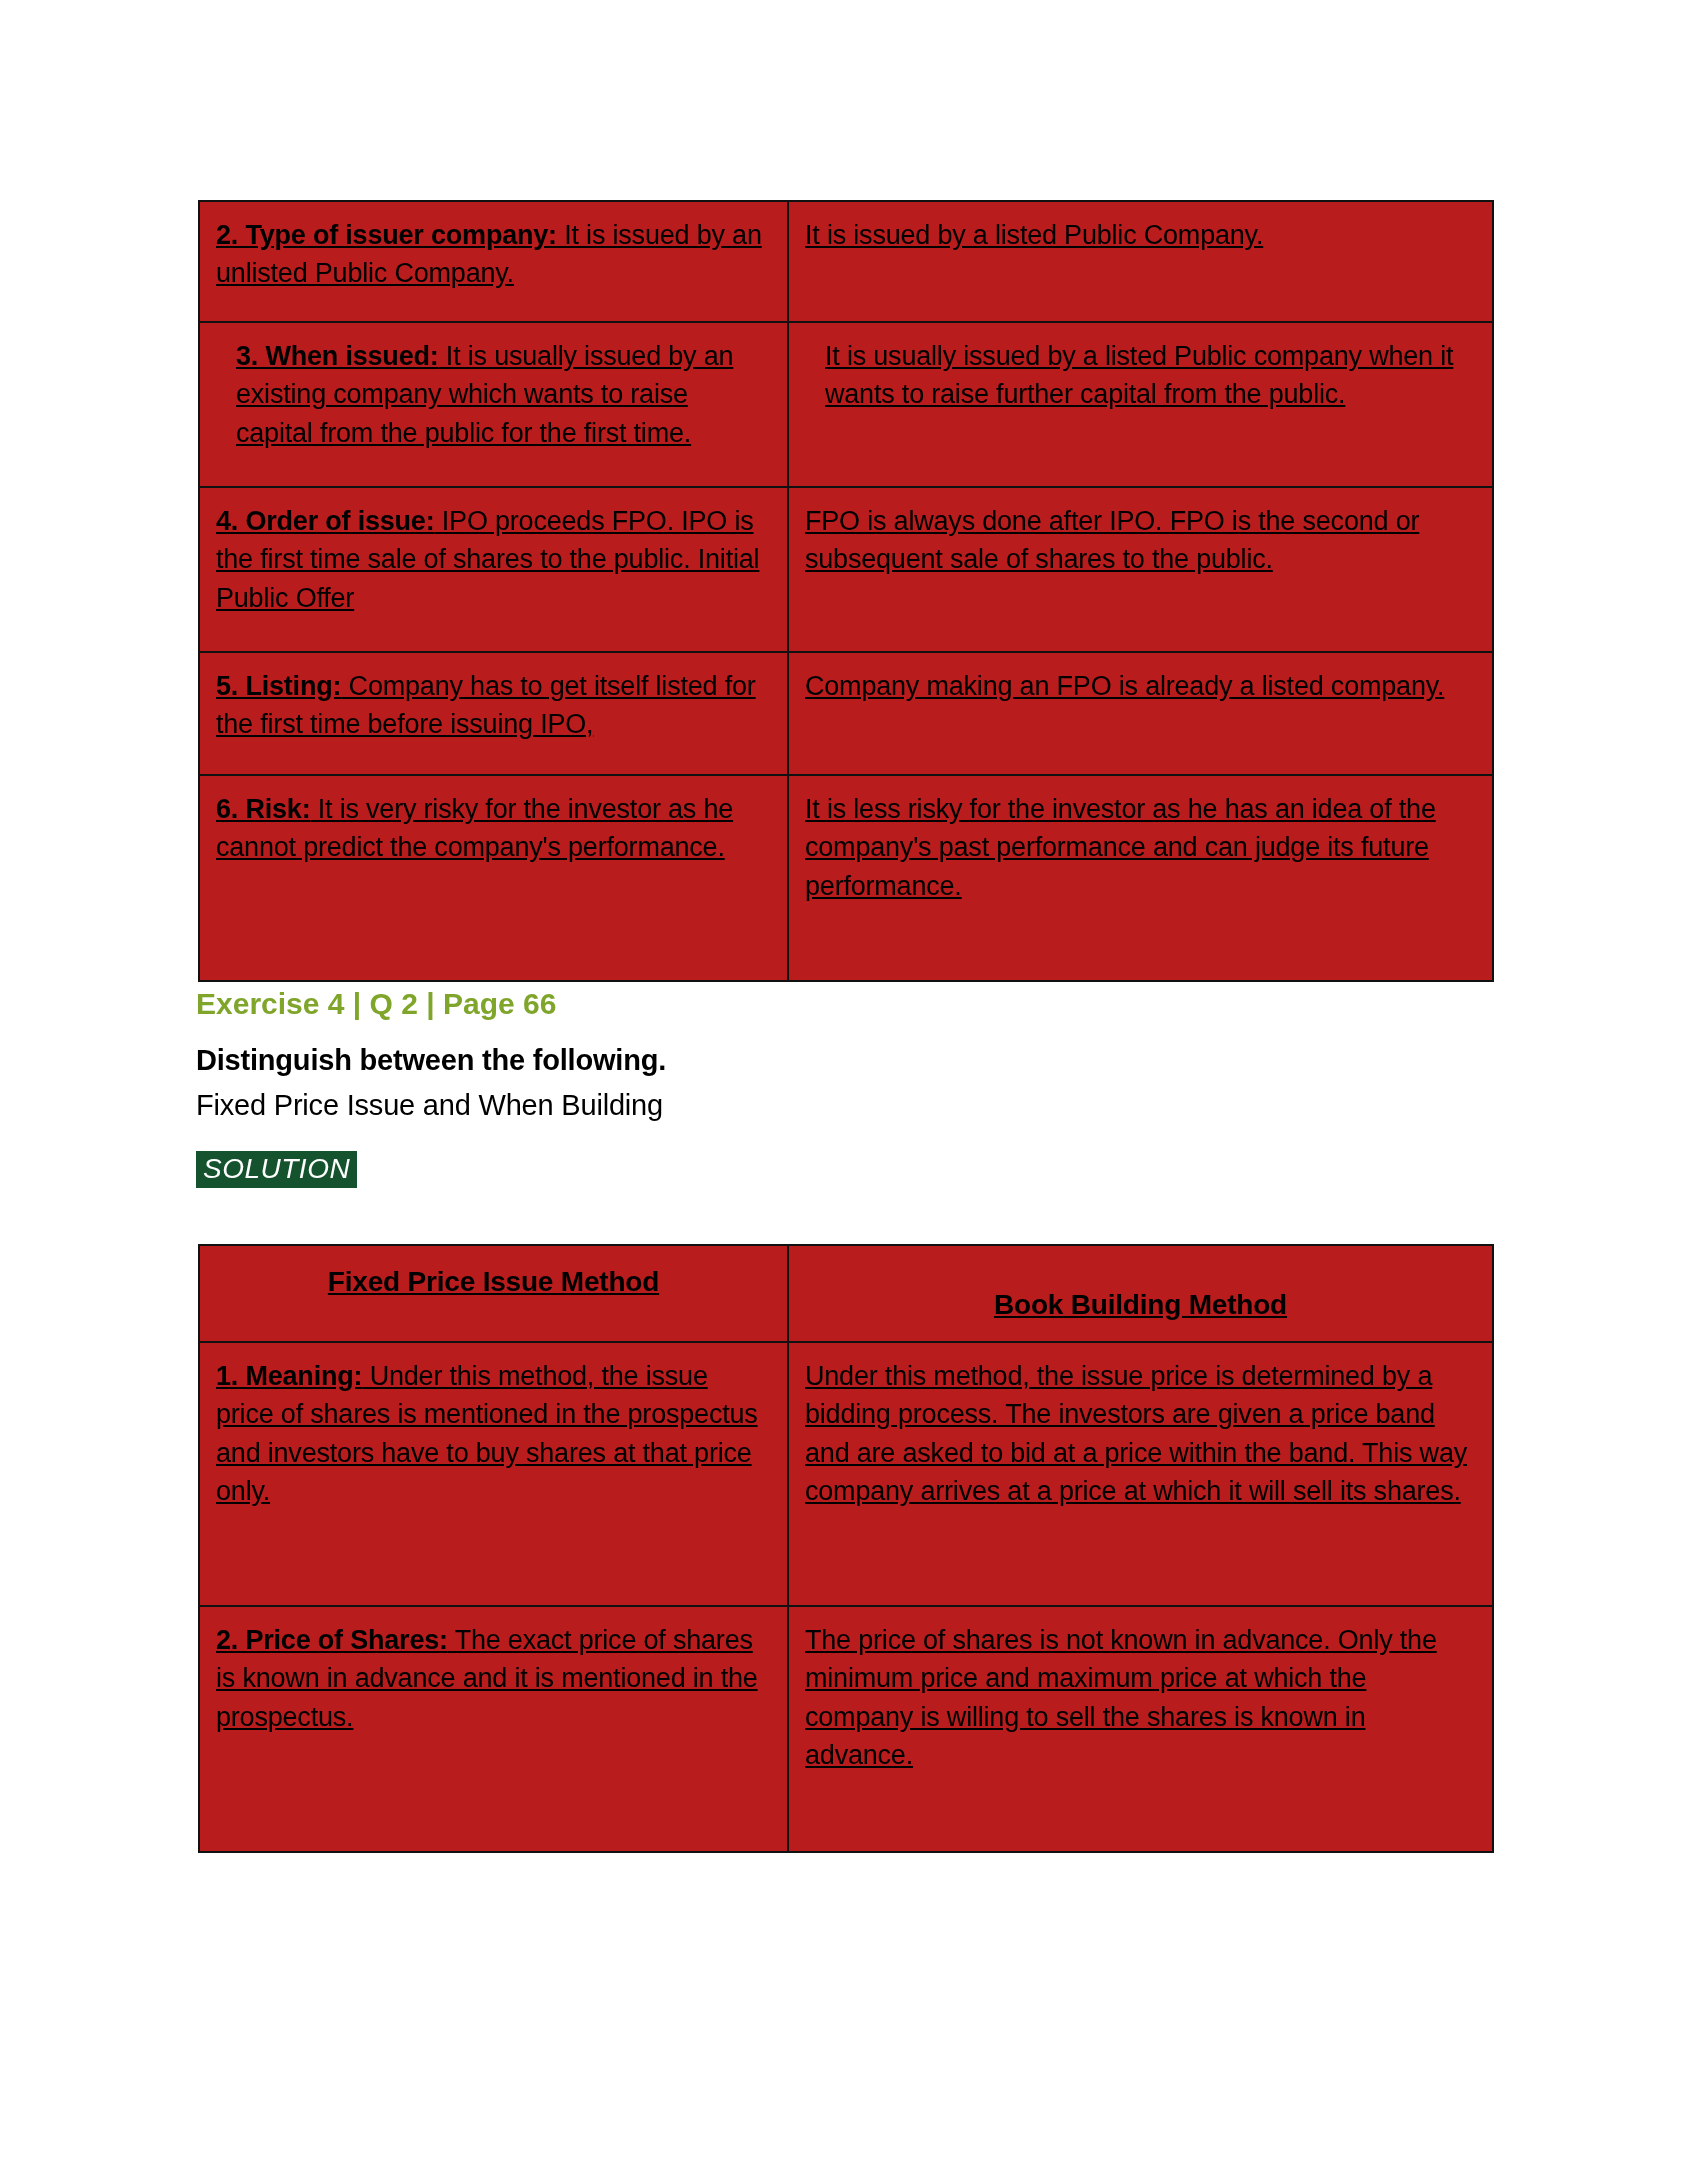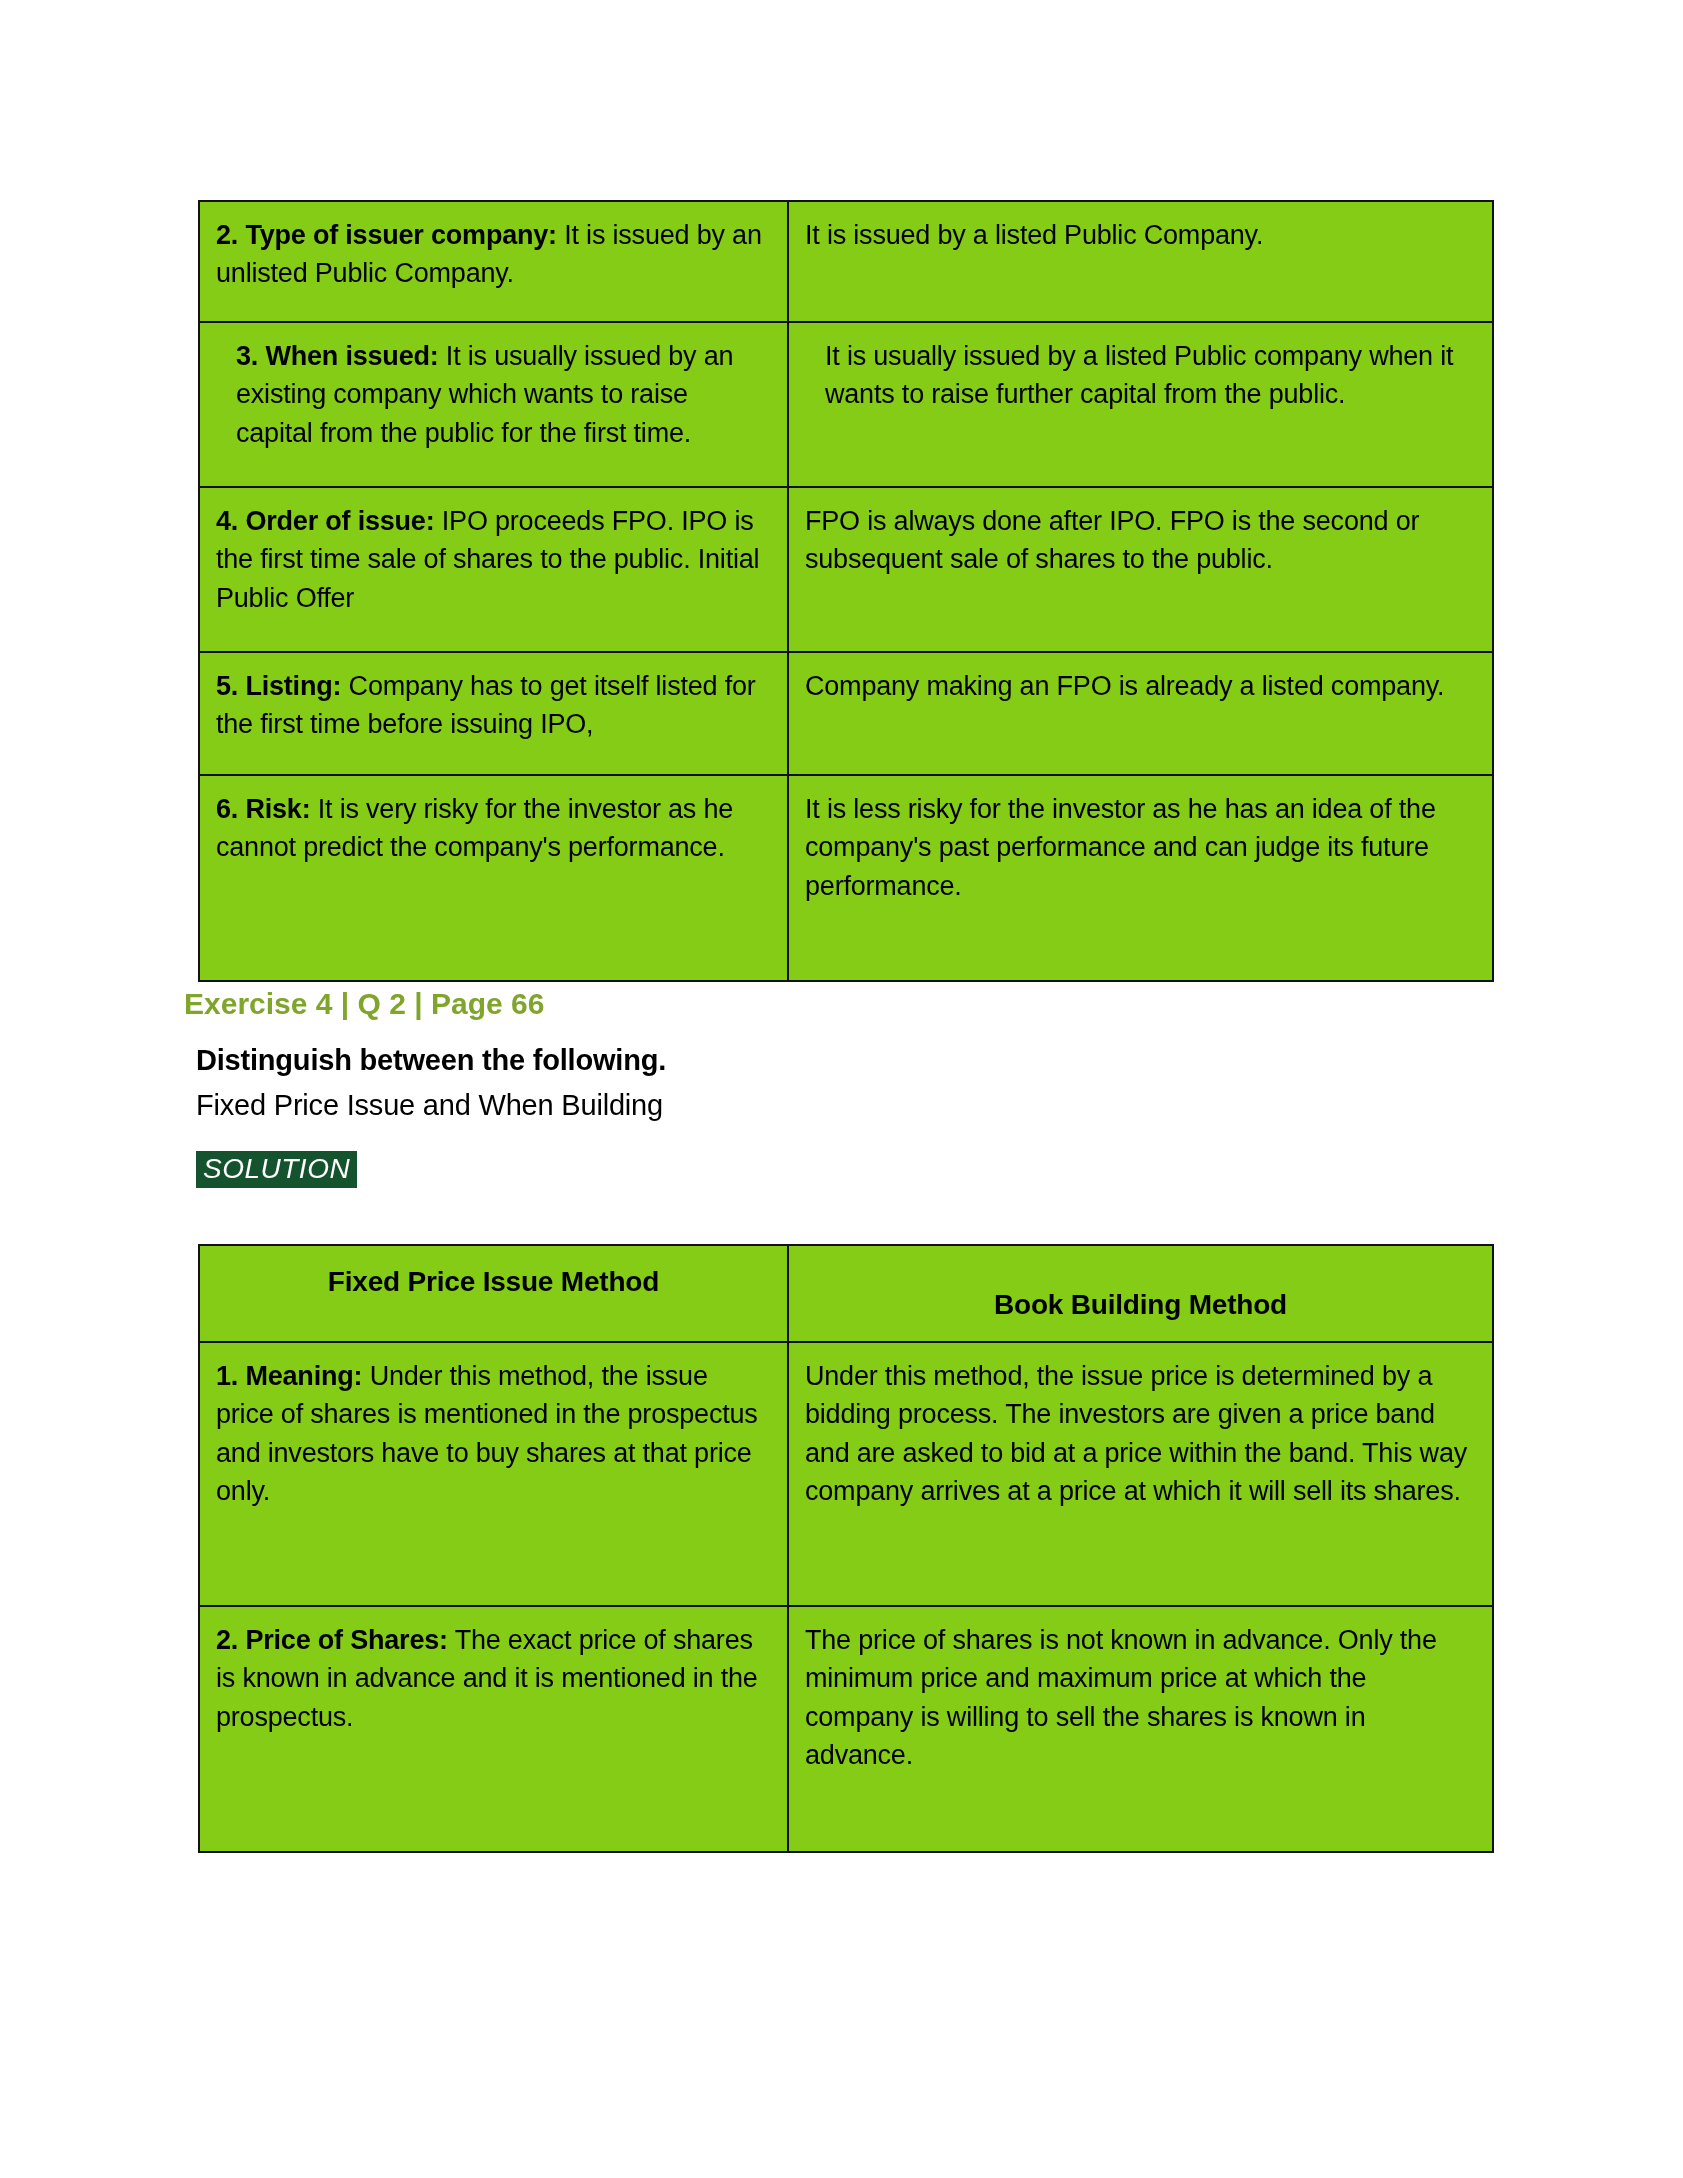--- a/index.html
+++ b/index.html
@@ -32,22 +32,23 @@
     table-layout: fixed;
     background: #fcfcfc;
   }
   .cmp-table td, .cmp-table th {
     border: 2px solid #111111;
     vertical-align: top;
     padding: 14px 16px 20px 16px;
     font-size: 27px;
     line-height: 1.42;
     font-weight: 400;
-    background: #84cc16;
+    background: #b91c1c;
     letter-spacing: -0.2px;
+    text-decoration: underline;
   }
 
   
   #table-ipo-fpo {
     left: 198px;
     top: 200px;
     width: 1294px;
   }
   #table-ipo-fpo col.c1 { width: 589px; }
   #table-ipo-fpo col.c2 { width: 705px; }
@@ -80,21 +81,21 @@
   #table-fixed-book th.hdr-right .hdr-inner { padding-top: 22px; }
 
   #table-fixed-book tr.b1 td { height: 228px; }
   #table-fixed-book tr.b2 td { height: 210px; }
 
   .lbl { font-weight: bold; }
 
   
   .exercise-line {
     position: absolute;
-    left: 184px;
+    left: 196px;
     top: 987px;
     font-size: 30px;
     font-weight: bold;
     color: #7fa52b;
     letter-spacing: 0px;
     white-space: nowrap;
   }
   .exercise-line span { color: #7fa52b; }
 
   .question-title {

